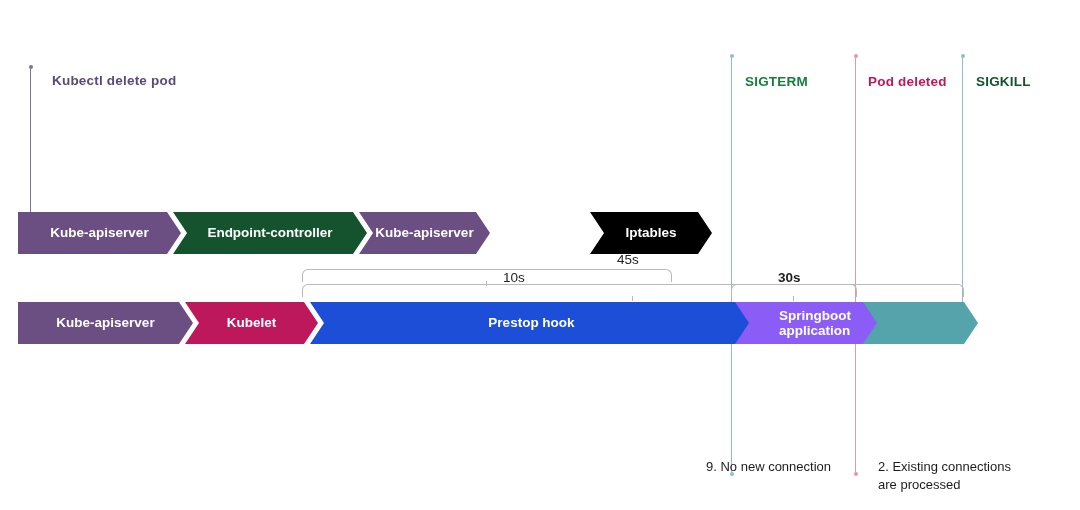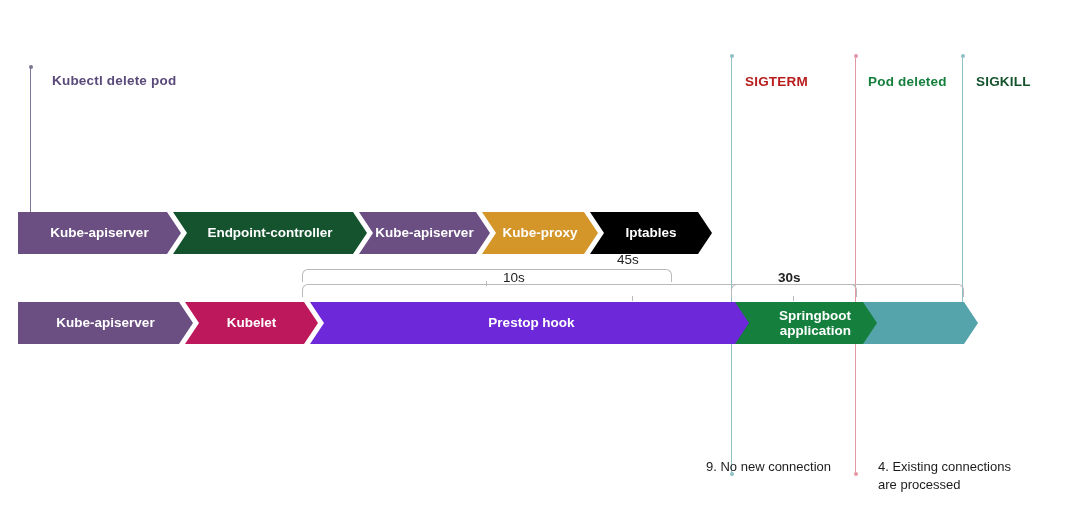--- a/index.html
+++ b/index.html
@@ -18,21 +18,21 @@
     position:absolute;font-size:13.5px;font-weight:bold;letter-spacing:.2px;
     white-space:nowrap;
   }
 
   
   .row{position:absolute;height:42px;}
   .seg{
     position:absolute;top:0;height:42px;
     display:flex;align-items:center;justify-content:center;
     color:#ffffff;font-size:13.5px;font-weight:bold;
-    text-align:right;line-height:1.12;
+    text-align:left;line-height:1.12;
     box-sizing:border-box;
   }
   .seg span{position:relative;z-index:2;padding:0 4px;}
 
   
   .bracket{position:absolute;height:12px;border:1px solid #b9b9b9;border-bottom:none;border-radius:6px 6px 0 0;}
   .bracket-tick{position:absolute;width:1px;height:5px;background:#b9b9b9;}
   .bracket-label{position:absolute;font-size:13.5px;color:#222;white-space:nowrap;}
 
   .note{position:absolute;font-size:13px;color:#1c1c1c;line-height:1.35;white-space:pre-line;}
@@ -41,69 +41,66 @@
 <body>
 
 <div id="stage">
     <div class="vline" style="left: 30px; top: 55px; height: 167px; background: rgb(125, 117, 150);"></div>
     <div class="vdot" style="left: 28.5px; top: 53px; background: rgb(125, 117, 150);"></div>
     <div class="vdot" style="left: 28.5px; top: 220px; background: rgb(125, 117, 150);"></div>
     <div class="marker-label" style="left: 52px; top: 61px; color: rgb(90, 74, 122);">Kubectl delete pod</div>
     <div class="vline" style="left: 731px; top: 44px; height: 418px; background: rgb(143, 192, 196);"></div>
     <div class="vdot" style="left: 729.5px; top: 42px; background: rgb(143, 192, 196);"></div>
     <div class="vdot" style="left: 729.5px; top: 460px; background: rgb(143, 192, 196);"></div>
-    <div class="marker-label" style="left: 745px; top: 62px; color: #b91c1c;">SIGTERM</div>
+    <div class="marker-label" style="left: 745px; top: 62px; color: #15803d;">SIGTERM</div>
     <div class="vline" style="left: 855px; top: 44px; height: 418px; background: rgb(229, 152, 166);"></div>
     <div class="vdot" style="left: 853.5px; top: 42px; background: rgb(229, 152, 166);"></div>
     <div class="vdot" style="left: 853.5px; top: 460px; background: rgb(229, 152, 166);"></div>
-    <div class="marker-label" style="left: 868px; top: 62px; color: #15803d;">Pod deleted</div>
+    <div class="marker-label" style="left: 868px; top: 62px; color: #be185d;">Pod deleted</div>
     <div class="vline" style="left: 962px; top: 44px; height: 252px; background: rgb(143, 192, 196);"></div>
     <div class="vdot" style="left: 960.5px; top: 42px; background: rgb(143, 192, 196);"></div>
     <div class="vdot" style="left: 960.5px; top: 294px; background: rgb(143, 192, 196);"></div>
     <div class="marker-label" style="left: 976px; top: 62px; color: #14532d;">SIGKILL</div>
     <div class="row" style="left: 0px; top: 200px; width: 1080px;">
       <div class="seg" style="left: 18px; width: 163px; background: rgb(107, 79, 130); clip-path: polygon(0px 0px, calc(100% - 14px) 0px, 100% 50%, calc(100% - 14px) 100%, 0px 100%, 0px 100%, 0px 0px);">
         <span>Kube-apiserver</span>
       </div>
       <div class="seg" style="left: 173px; width: 194px; background: #14532d; clip-path: polygon(0px 0px, calc(100% - 14px) 0px, 100% 50%, calc(100% - 14px) 100%, 0px 100%, 14px 50%);">
         <span>Endpoint-controller</span>
       </div>
       <div class="seg" style="left: 359px; width: 131px; background: rgb(107, 79, 130); clip-path: polygon(0px 0px, calc(100% - 14px) 0px, 100% 50%, calc(100% - 14px) 100%, 0px 100%, 14px 50%);">
         <span>Kube-apiserver</span>
       </div>
-      <div class="seg" style="left: 482px; width: 116px; background: rgb(212, 149, 41); clip-path: polygon(0px 0px, calc(100% - 14px) 0px, 100% 50%, calc(100% - 14px) 100%, 0px 100%, 14px 50%);">
-        <span>Kube-proxy</span>
-      </div>
       <div class="seg" style="left: 590px; width: 122px; background: #000000; clip-path: polygon(0px 0px, calc(100% - 14px) 0px, 100% 50%, calc(100% - 14px) 100%, 0px 100%, 14px 50%);">
         <span>Iptables</span>
       </div>
     </div>
     <div class="row" style="left: 0px; top: 290px; width: 1080px;">
       <div class="seg" style="left: 18px; width: 175px; background: rgb(107, 79, 130); clip-path: polygon(0px 0px, calc(100% - 14px) 0px, 100% 50%, calc(100% - 14px) 100%, 0px 100%, 0px 100%, 0px 0px);">
         <span>Kube-apiserver</span>
       </div>
       <div class="seg" style="left: 185px; width: 133px; background: #be185d; clip-path: polygon(0px 0px, calc(100% - 14px) 0px, 100% 50%, calc(100% - 14px) 100%, 0px 100%, 14px 50%);">
         <span>Kubelet</span>
       </div>
-      <div class="seg" style="left: 310px; width: 443px; background: #6d28d9; clip-path: polygon(0px 0px, calc(100% - 14px) 0px, 100% 50%, calc(100% - 14px) 100%, 0px 100%, 14px 50%);">
+      <div class="seg" style="left: 310px; width: 443px; background: #1d4ed8; clip-path: polygon(0px 0px, calc(100% - 14px) 0px, 100% 50%, calc(100% - 14px) 100%, 0px 100%, 14px 50%);">
         <span>Prestop hook</span>
       </div>
-      <div class="seg" style="left: 735px; width: 160px; background: #15803d; clip-path: polygon(0px 0px, calc(100% - 14px) 0px, 100% 50%, calc(100% - 14px) 100%, 0px 100%, 14px 50%);">
+      <div class="seg" style="left: 735px; width: 160px; background: #8b5cf6; clip-path: polygon(0px 0px, calc(100% - 14px) 0px, 100% 50%, calc(100% - 14px) 100%, 0px 100%, 14px 50%);">
         <span style="white-space: pre-line;">Springboot
 application</span>
       </div>
       <div class="seg" style="left: 863px; width: 115px; background: rgb(85, 163, 171); clip-path: polygon(0px 0px, calc(100% - 14px) 0px, 100% 50%, calc(100% - 14px) 100%, 0px 100%, 14px 50%);">
         <span></span>
       </div>
     </div>
     <div class="bracket" style="left: 302px; top: 257px; width: 368px;"></div>
     <div class="bracket-tick" style="left: 486px; top: 269px;"></div>
     <div class="bracket-label" style="left: 617px; top: 240px; text-align: center;">45s</div>
     <div class="bracket" style="left: 302px; top: 272px; width: 660px;"></div>
     <div class="bracket-tick" style="left: 632px; top: 284px;"></div>
     <div class="bracket-label" style="left: 503px; top: 258px;">10s</div>
     <div class="bracket" style="left: 731px; top: 272px; width: 124px;"></div>
     <div class="bracket-tick" style="left: 793px; top: 284px;"></div>
     <div class="bracket-label" style="left: 778px; top: 258px; font-weight: bold;">30s</div>
     <div class="note" style="left: 706px; top: 446px;">9. No new connection</div>
-    <div class="note" style="left: 878px; top: 446px;">4. Existing connections
+    <div class="note" style="left: 878px; top: 446px;">2. Existing connections
 are processed</div>
   </div>
 
 </body></html>

